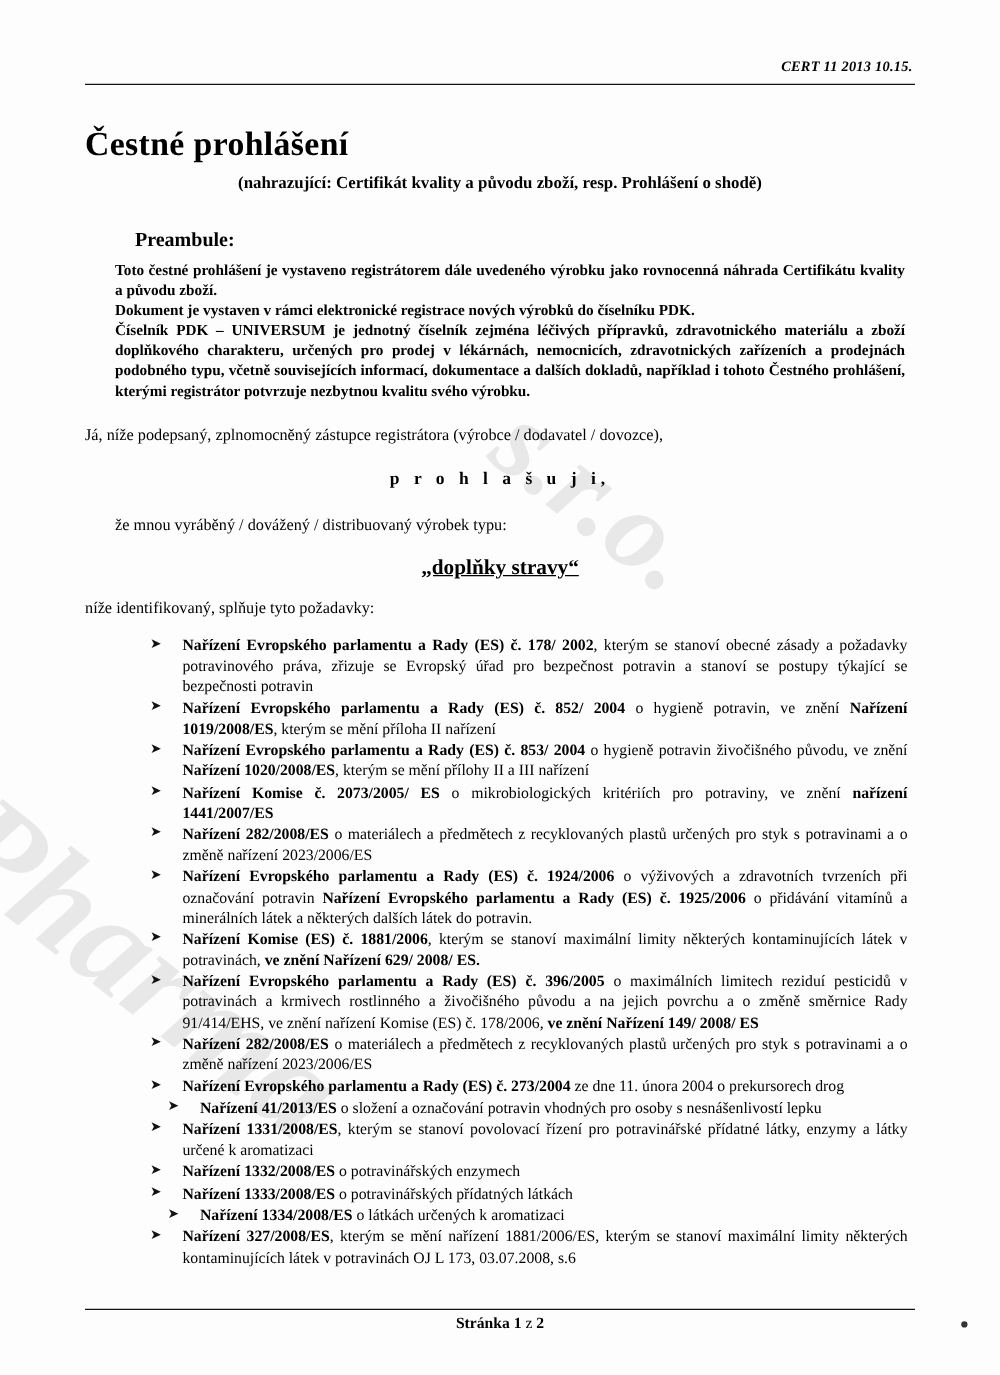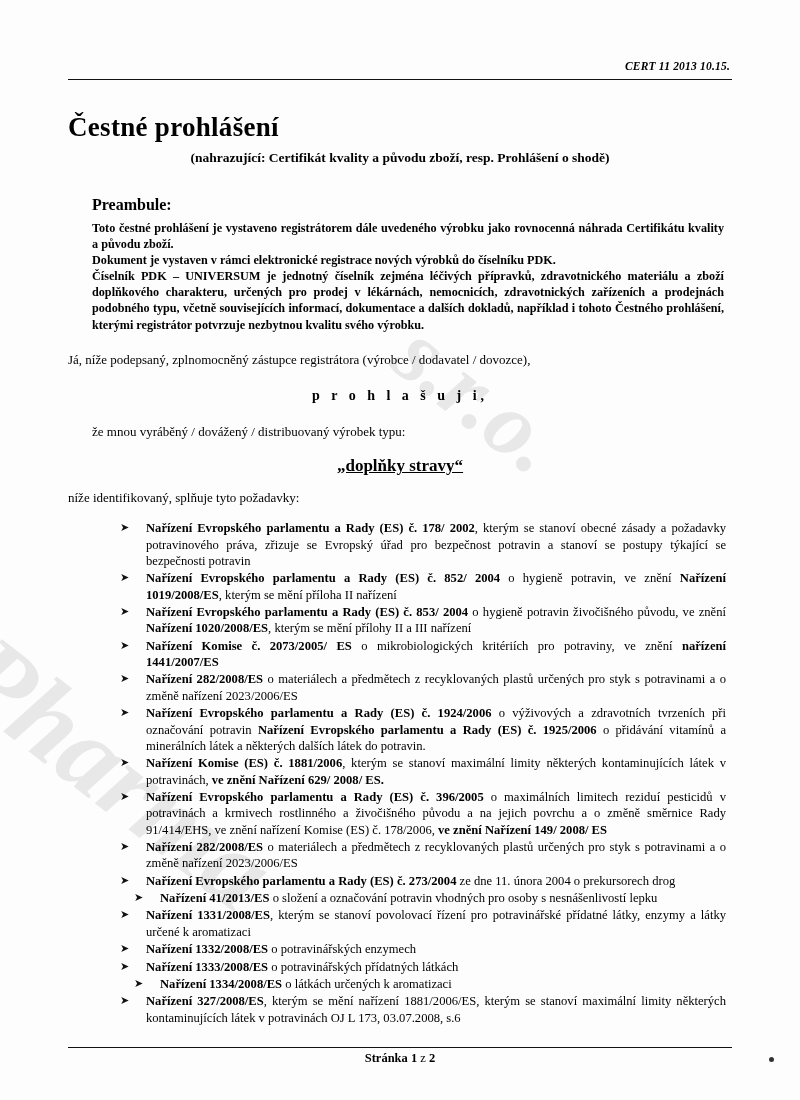--- a/index.html
+++ b/index.html
@@ -51,21 +51,21 @@
   .wm-b {
     left: 10px; top: 610px;
     font-size: 110px;
     transform: rotate(38deg);
     transform-origin: left top;
   }
 
   .content {
     position: relative;
     z-index: 2;
-    padding: 12px 68px;
+    padding: 0 68px;
   }
 
   .doc-code {
     text-align: right;
     font-style: italic;
     font-weight: bold;
     font-size: 11.5px;
     letter-spacing: .2px;
     padding-top: 48px;
     padding-right: 2px;
@@ -86,21 +86,21 @@
     text-align: center;
     font-size: 13.5px;
     font-weight: bold;
     margin-top: 7px;
   }
 
   .preamble-head {
     font-size: 16px;
     font-weight: bold;
     margin-top: 30px;
-    margin-left: 24px;
+    margin-left: 40px;
   }
 
   .preamble-body {
     margin-top: 6px;
     margin-left: 24px;
     margin-right: 8px;
     font-size: 12.2px;
     font-weight: bold;
     line-height: 1.32;
     text-align: justify;

